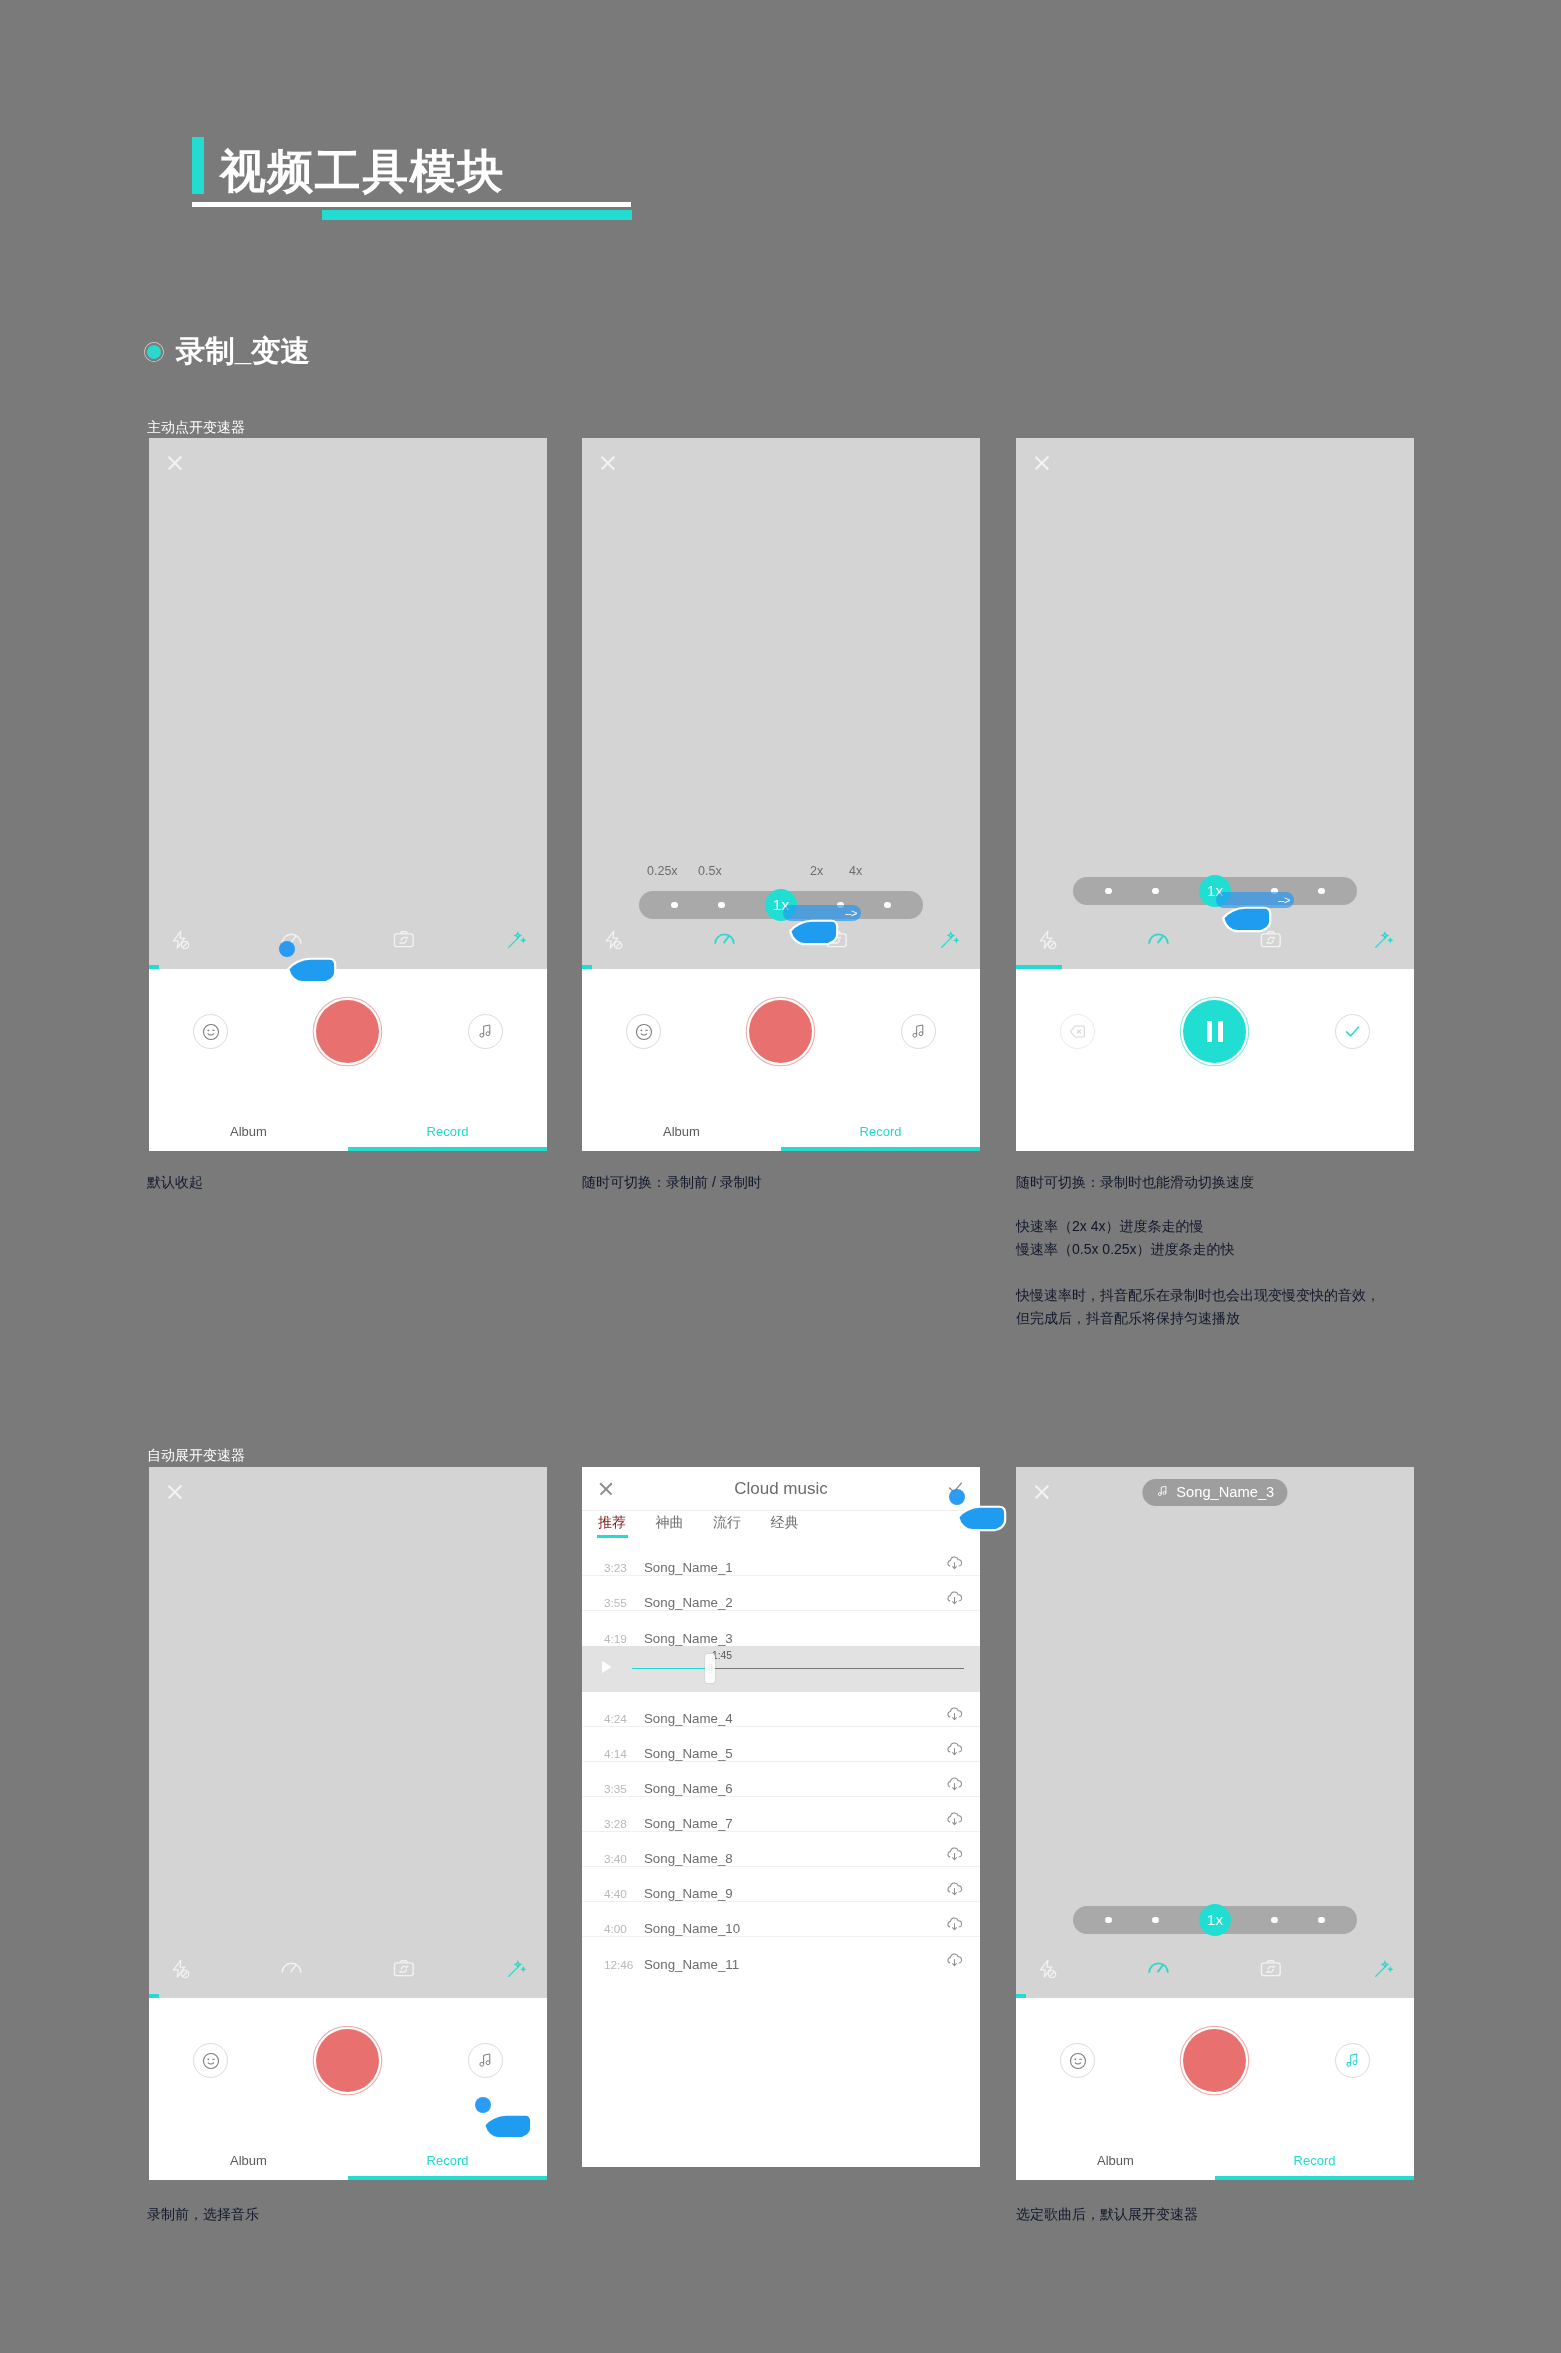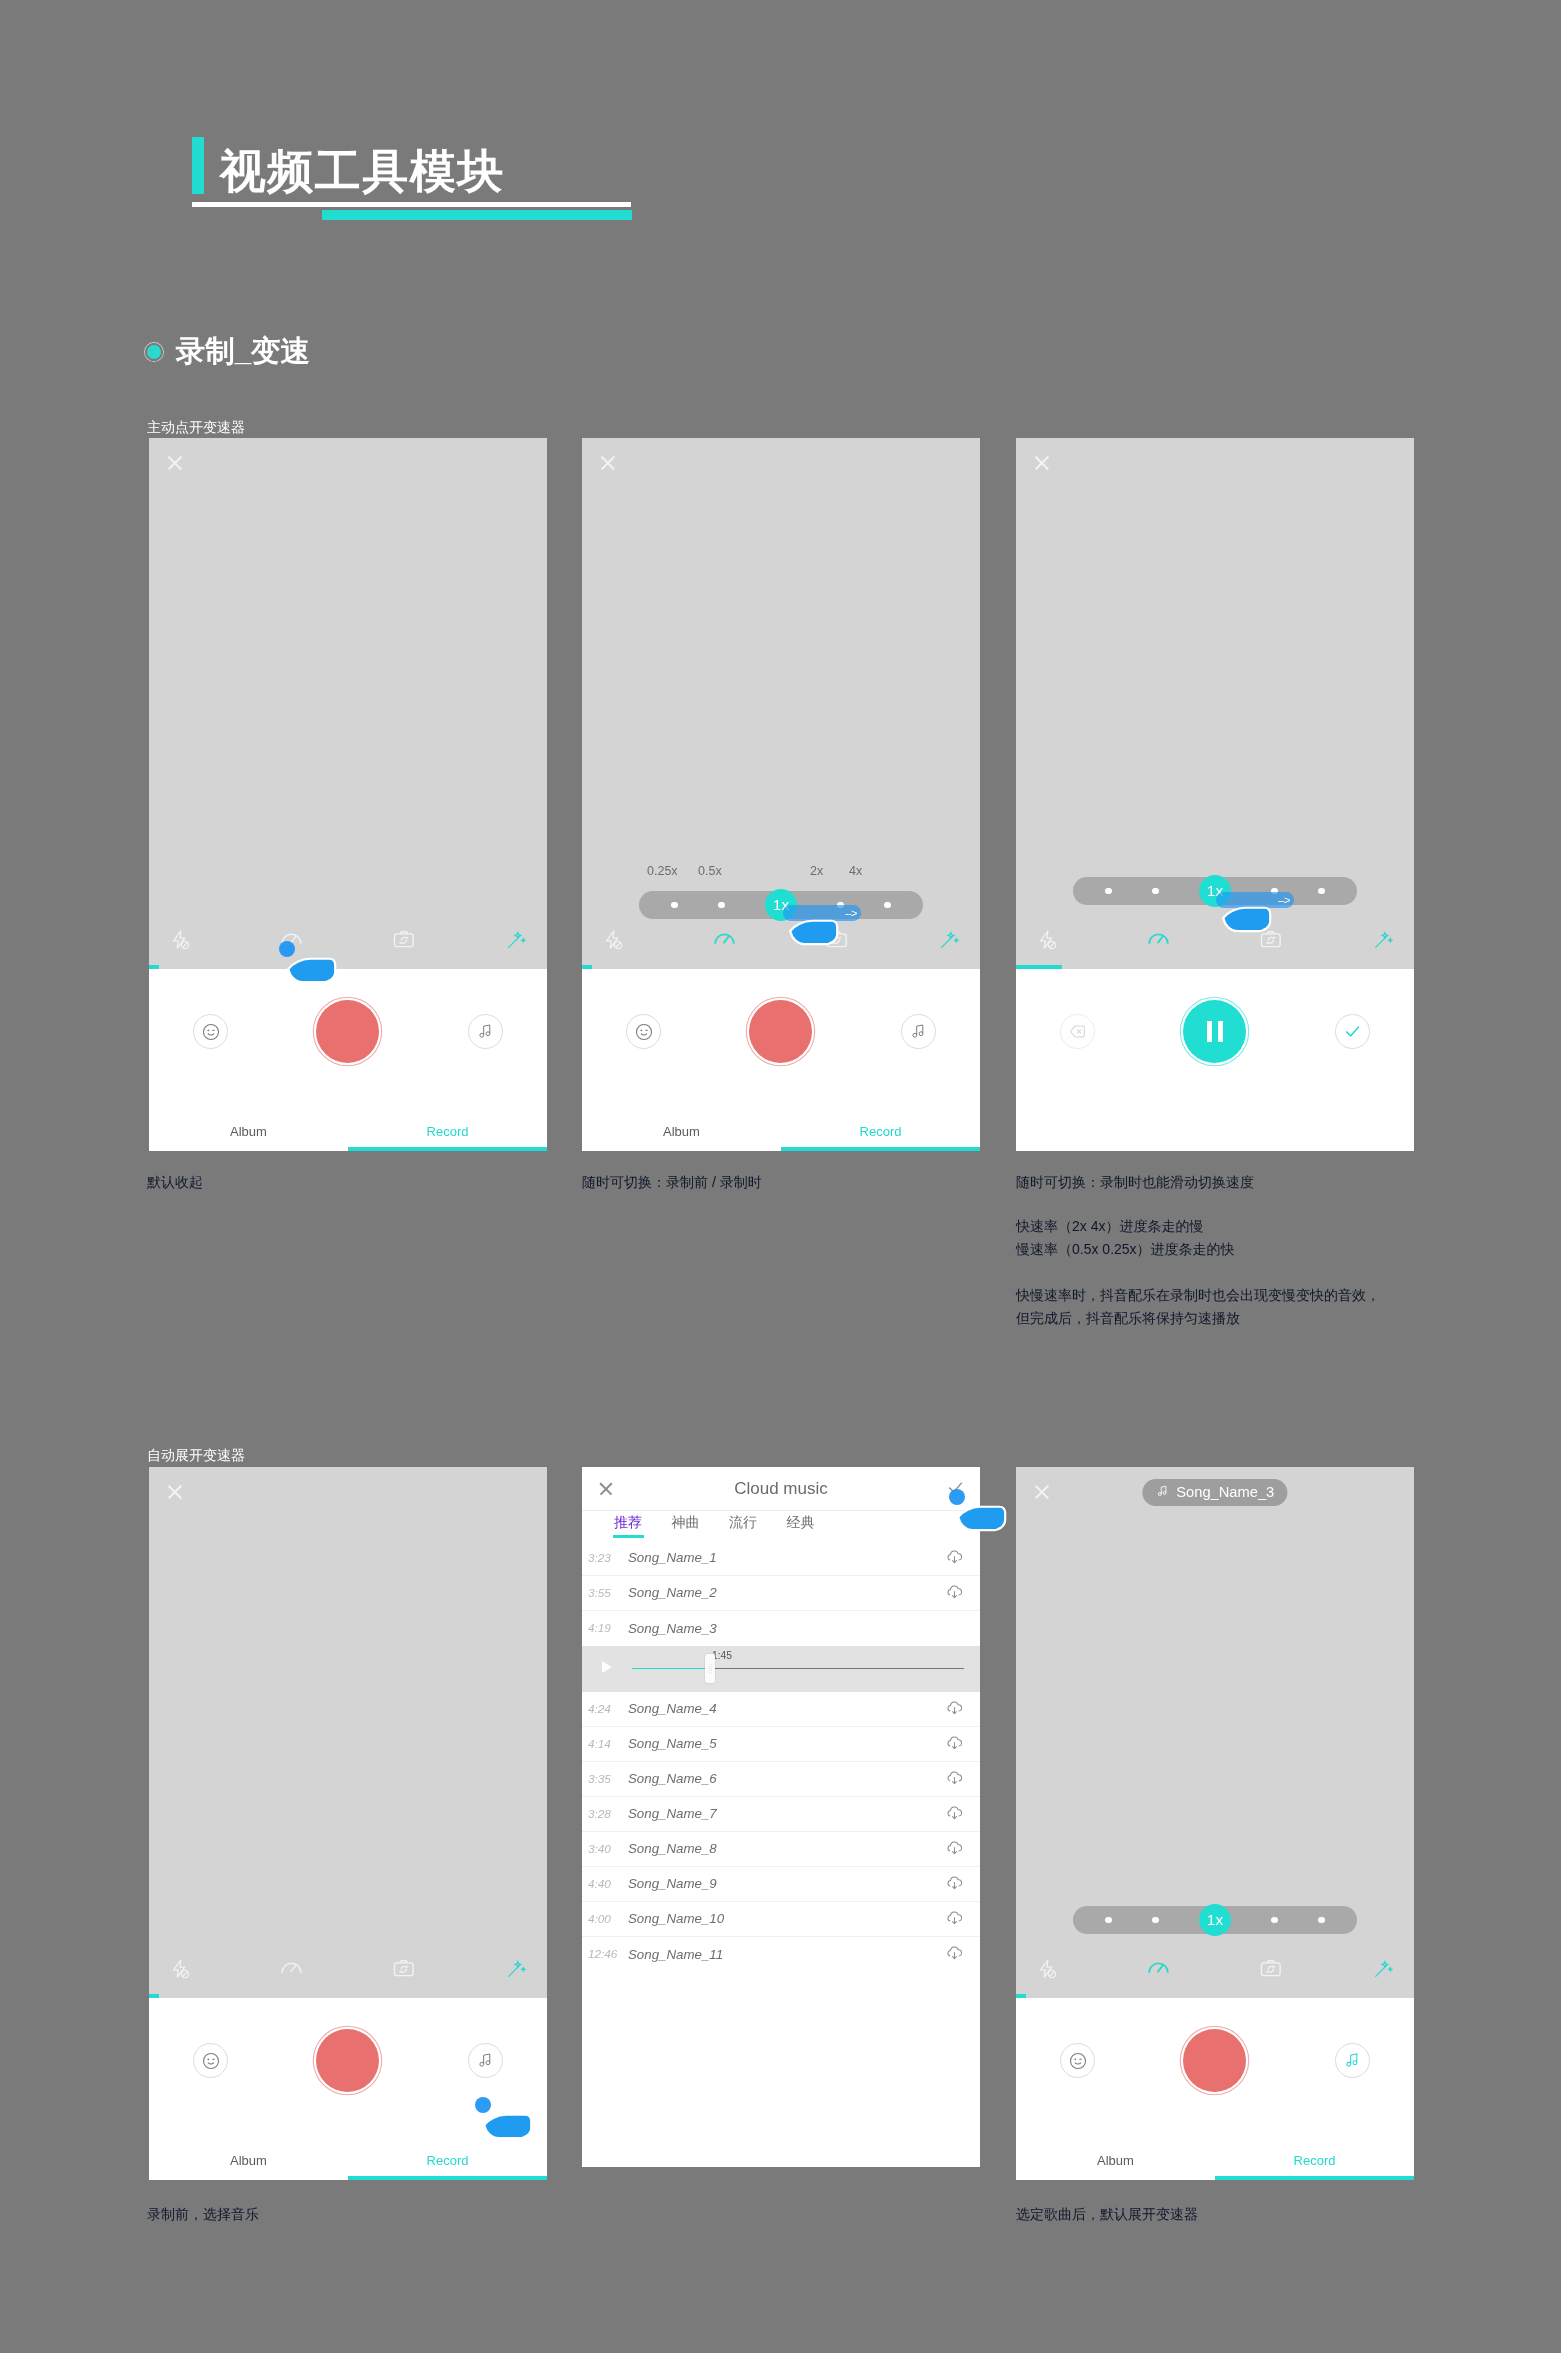--- a/index.html
+++ b/index.html
@@ -162,27 +162,27 @@
   }
   .cm-header .cm-ok { position: absolute; right: 14.7px; }
   .cm-tabs {
     height: 29.5px; background: #fff; display: flex; align-items: center;
     padding-left: 16px; position: relative;
   }
   .cm-tabs .cmtab {
     font-size: 14px; color: #6f6f6f; margin-right: 29.5px; position: relative;
     padding-bottom: 5.9px;
   }
-  .cm-tabs .cmtab.active { color: #6d28d9; margin-left: 16px; }
+  .cm-tabs .cmtab.active { color: #7f1d1d; }
   .cm-tabs .cmtab.active::after {
     content:''; position:absolute; left:-1.5px; right:-1.5px; bottom:0; height:2.9px; background:#23dcd1;
   }
   .song-row {
-    height: 35px; display: flex; align-items: center; background: #ffffff;
-    padding: 0 16px 0 0; border-bottom: 0.7px solid #f0f0f0; position: relative; font-style: italic;
+    height: 35px; display: flex; align-items: flex-end; background: #ffffff;
+    padding: 0 16px 0 16px; border-bottom: 0.7px solid #f0f0f0; position: relative;
   }
   .song-row .dur {
     width: 46px; text-align: left; padding-left: 5.9px;
     font-size: 11.8px; color: #b9b9b9; flex: 0 0 auto;
   }
   .song-row .sname { flex: 1; font-size: 13.3px; color: #6d6d6d; }
   .song-row .dl { flex: 0 0 auto; }
   .player-bar {
     height: 46px; background: #e2e2e2; display: flex; align-items: center;
     padding: 0 16px; position: relative;

